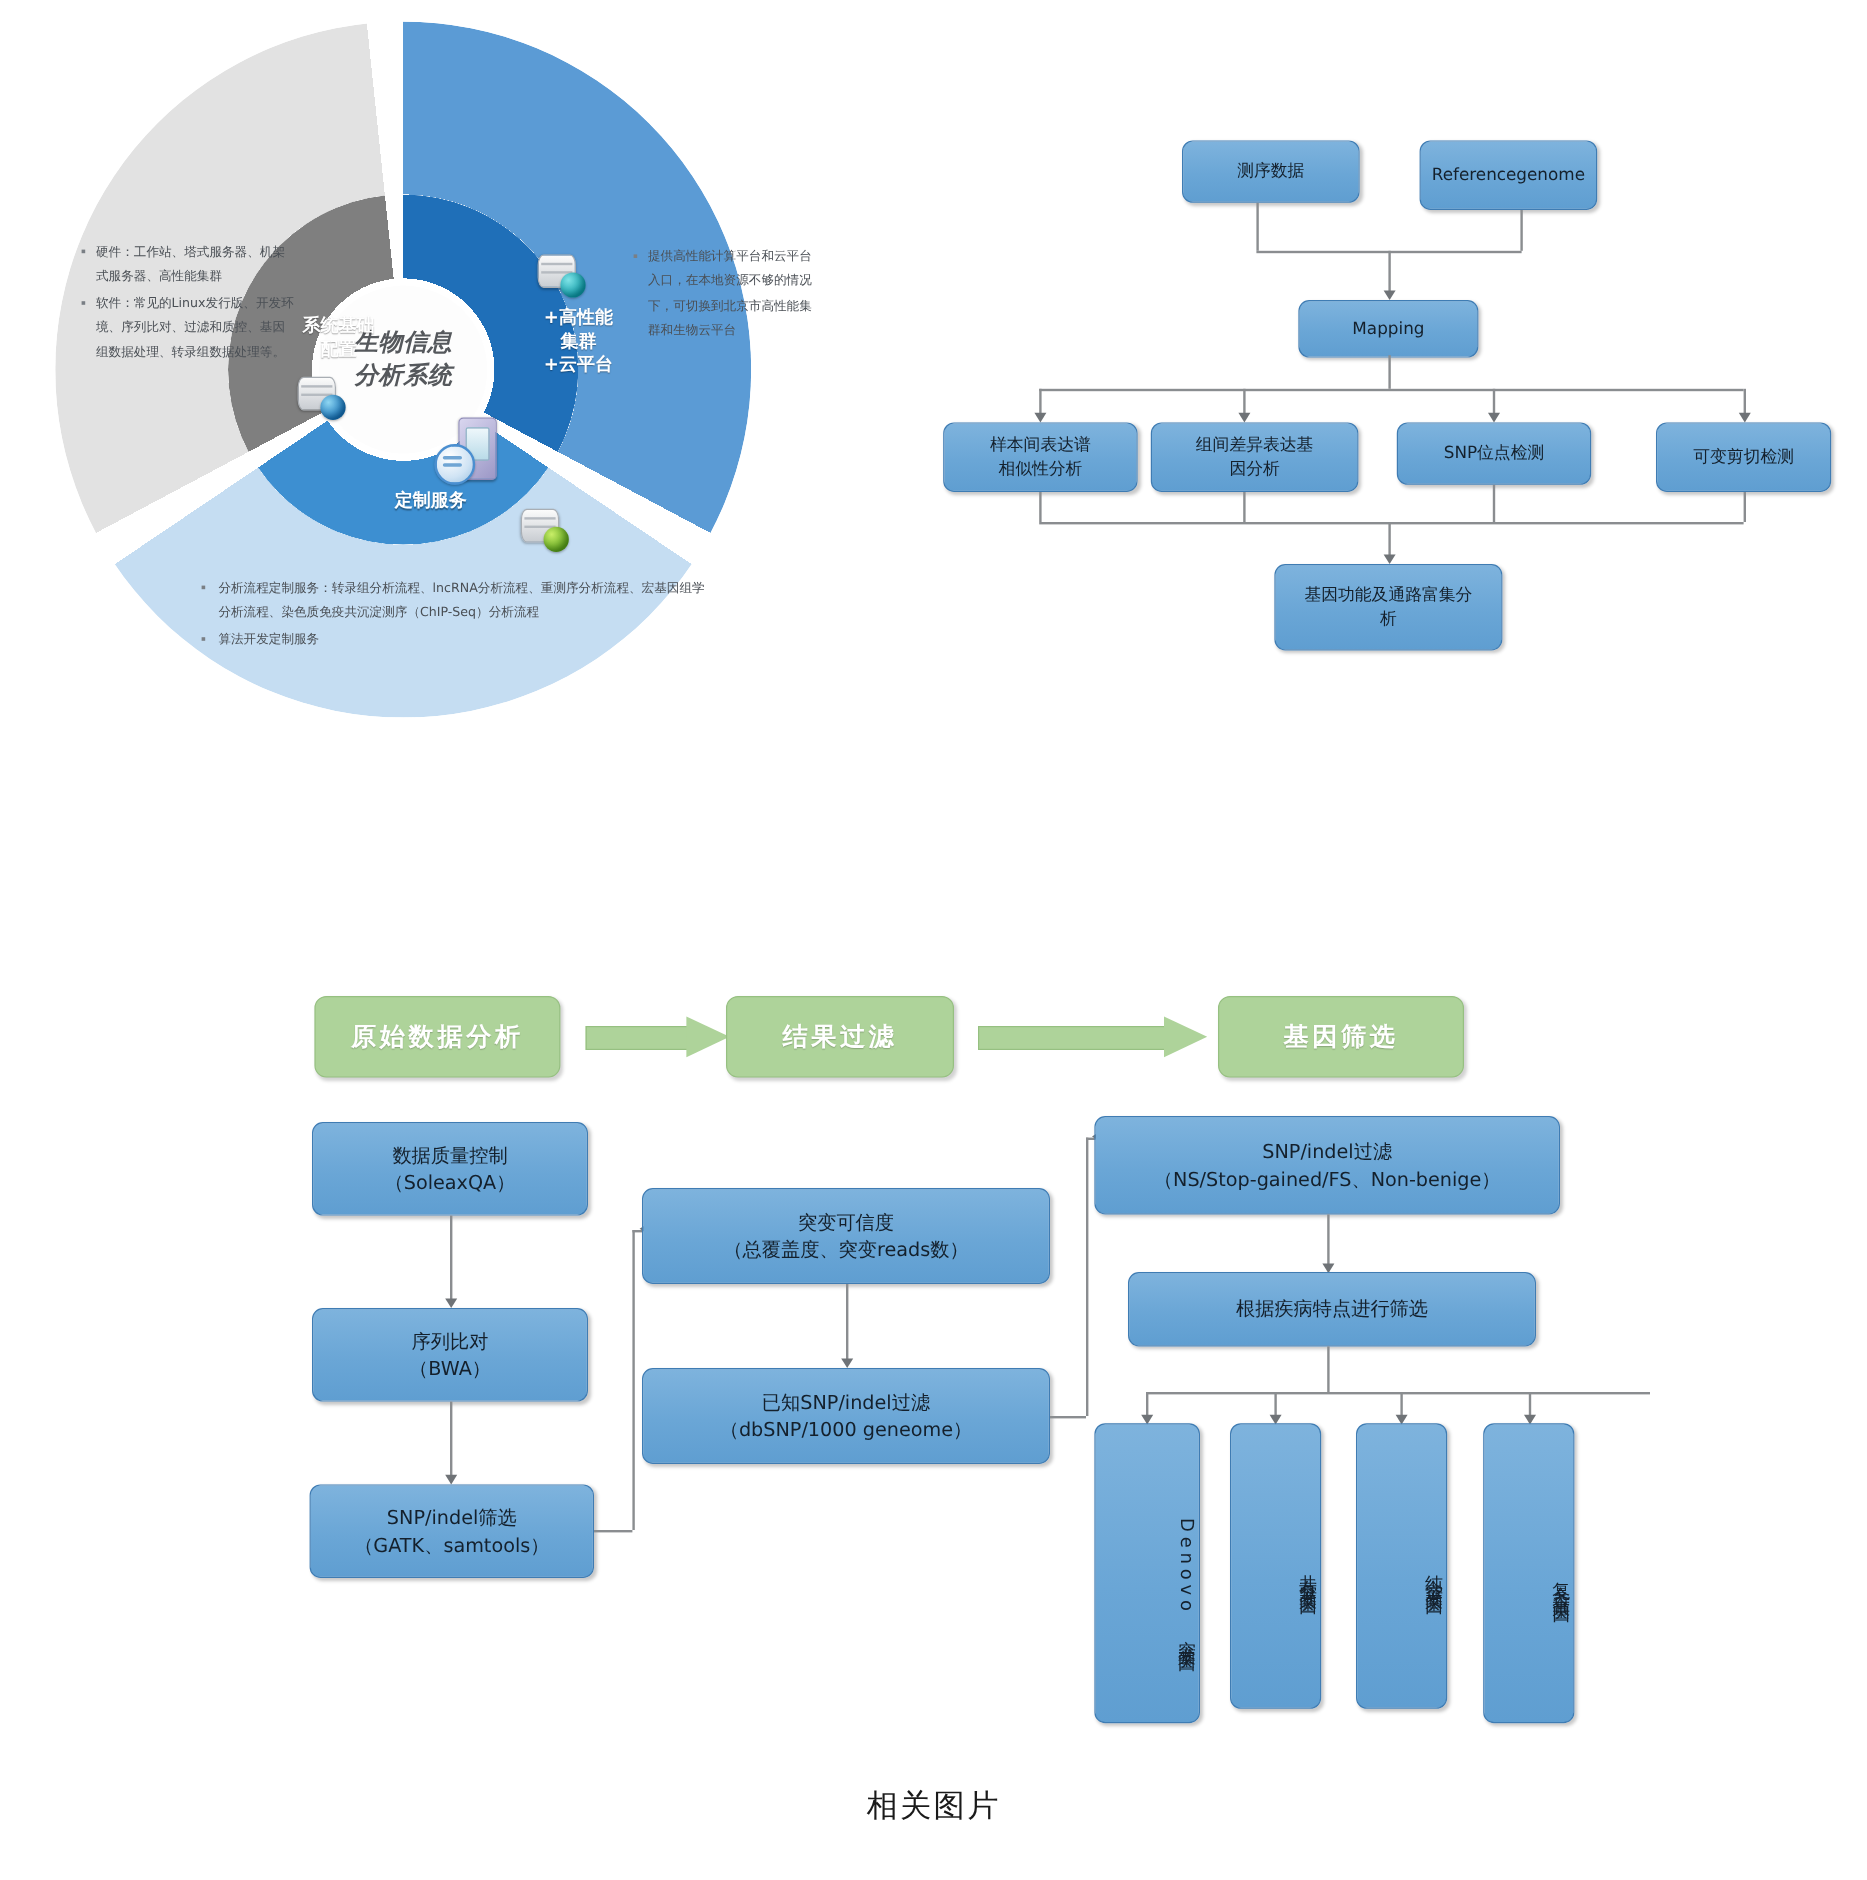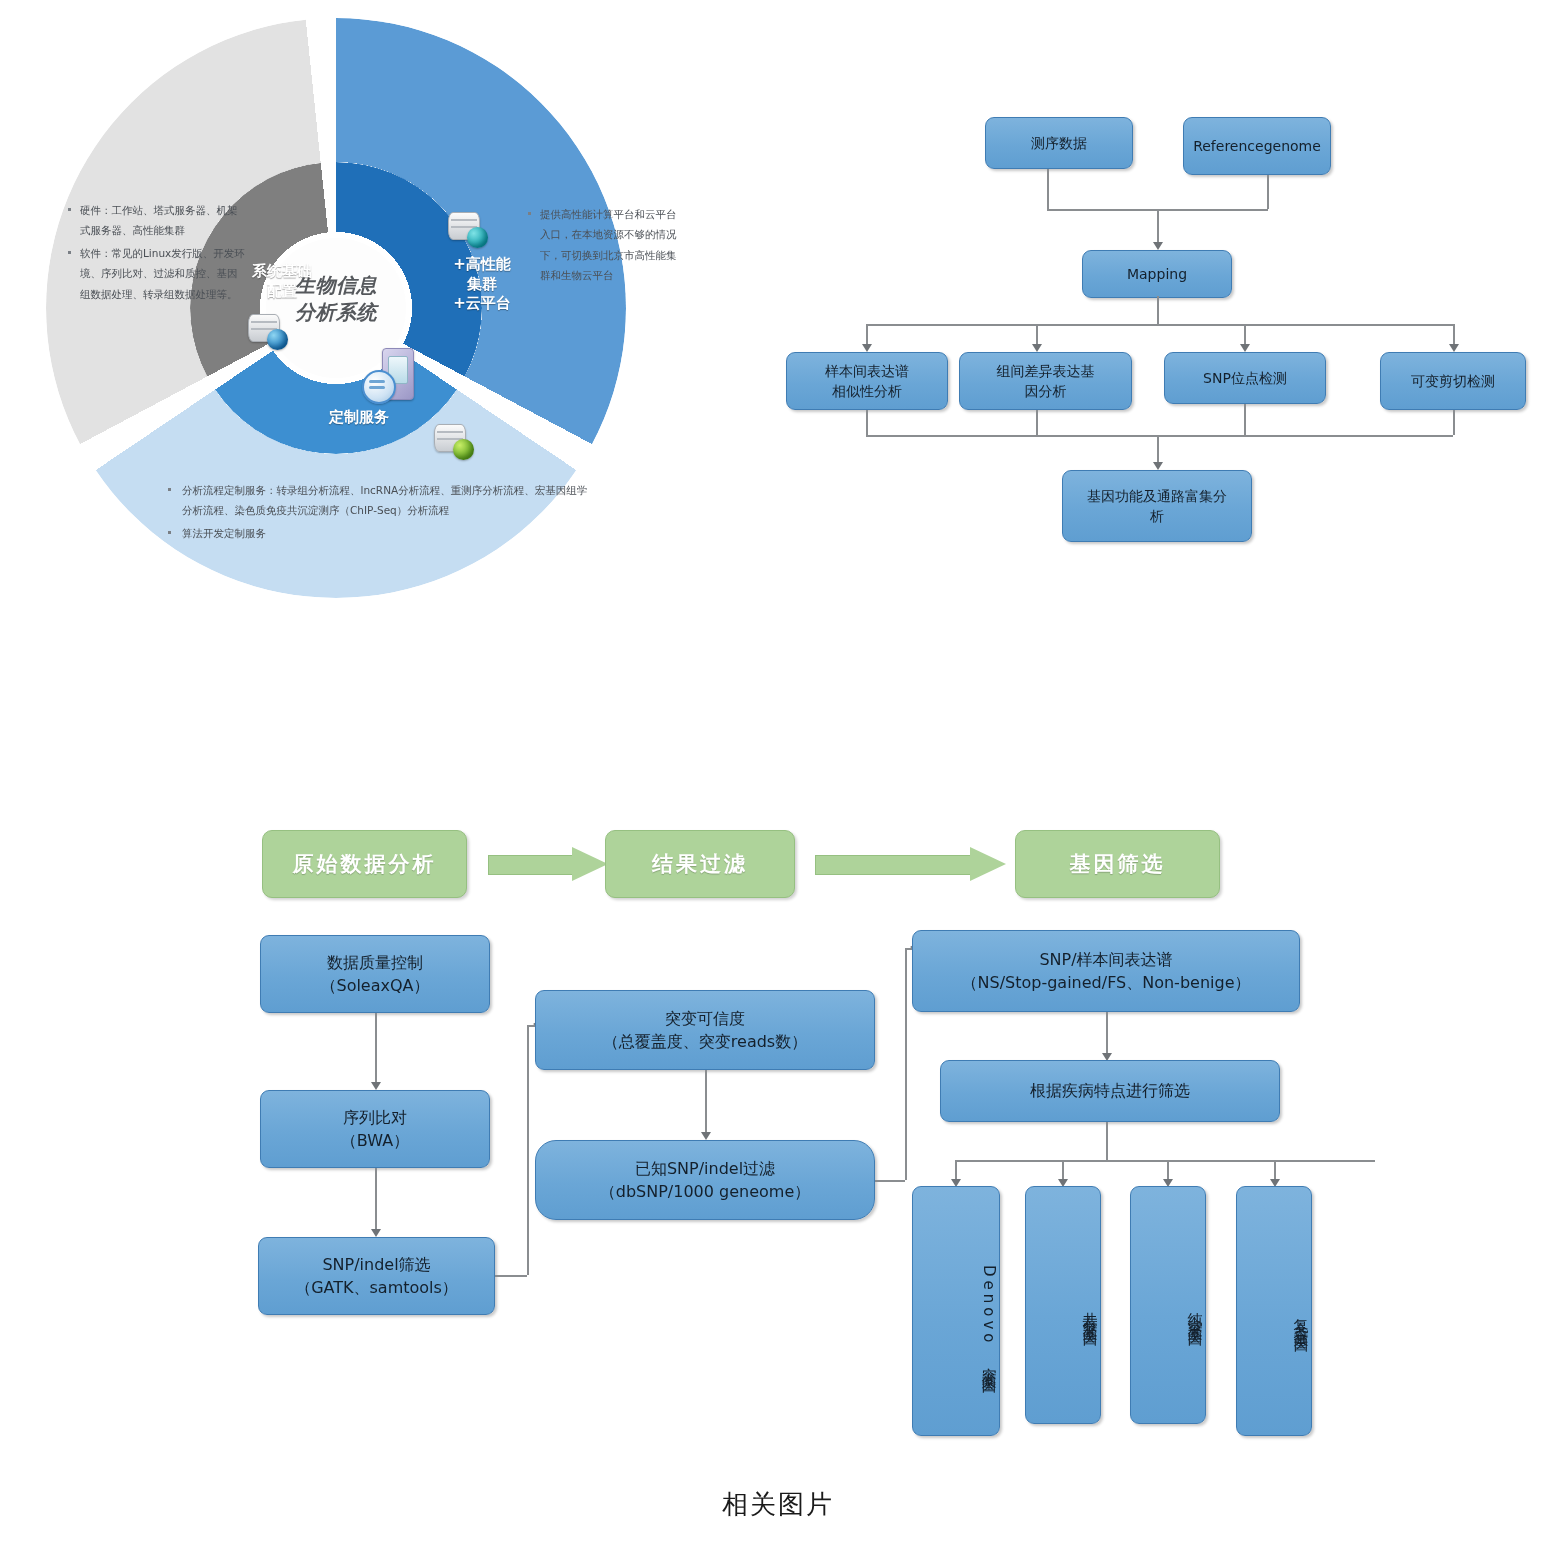--- a/index.html
+++ b/index.html
@@ -338,32 +338,32 @@
   <div class="ln h" style="left:277px;top:205px;width:8px;"></div>
   <div class="arrowhead" style="left:282px;top:200px;transform:rotate(90deg);"></div>
 
   <div class="fbox" style="left:285px;top:170px;width:340px;height:80px;flex-direction:column;font-size:16px;">
     <span>突变可信度</span>
     <span>（总覆盖度、突变reads数）</span>
   </div>
   <div class="ln v" style="left:455px;top:250px;height:65px;"></div>
   <div class="arrowhead" style="left:451px;top:312px;"></div>
 
-  <div class="fbox" style="left:285px;top:320px;width:340px;height:80px;flex-direction:column;font-size:16px;border-radius:21px;">
+  <div class="fbox" style="left:285px;top:320px;width:340px;height:80px;flex-direction:column;font-size:16px;">
     <span>已知SNP/indel过滤</span>
     <span>（dbSNP/1000 geneome）</span>
   </div>
 
   <div class="ln h" style="left:625px;top:360px;width:30px;"></div>
   <div class="ln v" style="left:655px;top:128px;height:232px;"></div>
   <div class="ln h" style="left:655px;top:128px;width:8px;"></div>
   <div class="arrowhead" style="left:659px;top:123px;transform:rotate(90deg);"></div>
 
   <div class="fbox" style="left:662px;top:110px;width:388px;height:82px;flex-direction:column;font-size:16px;">
-    <span>SNP/样本间表达谱</span>
+    <span>SNP/indel过滤</span>
     <span>（NS/Stop-gained/FS、Non-benige）</span>
   </div>
   <div class="ln v" style="left:856px;top:192px;height:44px;"></div>
   <div class="arrowhead" style="left:852px;top:233px;"></div>
 
   <div class="fbox" style="left:690px;top:240px;width:340px;height:62px;font-size:16px;">
     <span>根据疾病特点进行筛选</span>
   </div>
 
   <div class="ln v" style="left:856px;top:302px;height:38px;"></div>

